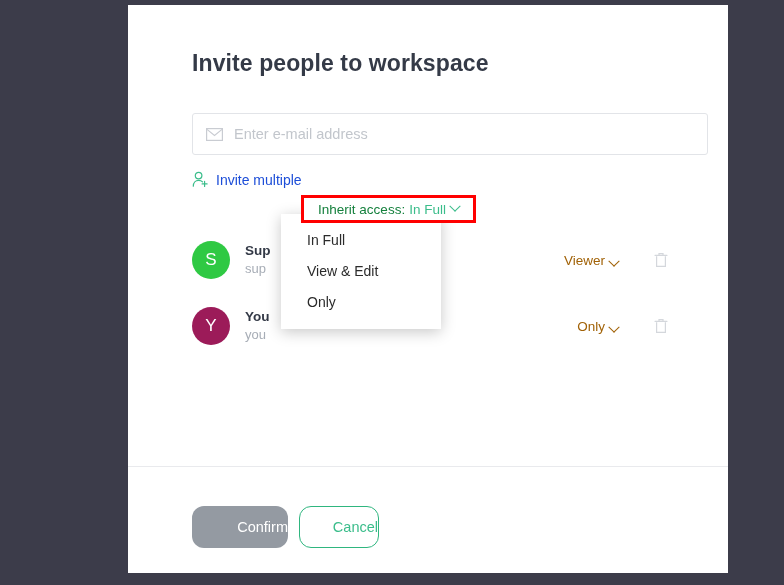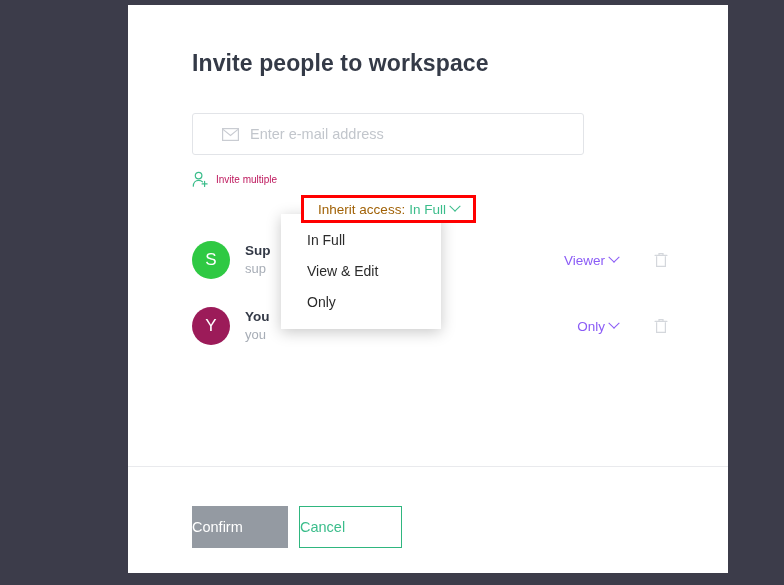--- a/index.html
+++ b/index.html
@@ -40,29 +40,28 @@
     color: #353murky;
     color: #343a47;
     letter-spacing: 0.1px;
   }
 
   
   .email-field {
     position: absolute;
     left: 64px;
     top: 108px;
-    width: 392px;
+    width: 516px;
     height: 42px;
     border: 1px solid #e2e4e8;
     border-radius: 3px;
     box-sizing: border-box;
     display: flex;
     align-items: center;
     background: #fff;
-    padding-left: 16px;
   }
   .envelope-icon {
     margin-left: 13px;
     margin-right: 11px;
     width: 17px;
     height: 13px;
     flex: none;
     display: block;
   }
   .email-input {
@@ -92,42 +91,42 @@
     cursor: pointer;
     user-select: none;
   }
   .person-plus-icon {
     width: 17px;
     height: 17px;
     margin-right: 7px;
     display: block;
   }
   .invite-multiple-label {
-    font-size: 10px;
-    color: #be185d;
+    font-size: 14px;
+    color: #1d4ed8;
   }
 
   
   .inherit-wrap {
     position: absolute;
     left: 173px;
     top: 190px;
     width: 175px;
     height: 28px;
     border: 3px solid #ff0000;
     box-sizing: border-box;
     background: #ffffff;
     display: flex;
     align-items: center;
     justify-content: center;
     z-index: 6;
   }
   .inherit-label {
     font-size: 13.5px;
-    color: #a16207;
+    color: #15803d;
   }
   .inherit-value {
     font-size: 13.5px;
     color: #3bbd8b;
     margin-left: 4px;
   }
   .chev {
     display: inline-block;
     width: 7px;
     height: 7px;
@@ -180,25 +179,25 @@
   .member-right {
     position: absolute;
     right: 0;
     top: 0;
     height: 66px;
     display: flex;
     align-items: center;
   }
   .role-select {
     font-size: 13.5px;
-    color: #8b5cf6;
+    color: #a16207;
     cursor: pointer;
     user-select: none;
     display: flex;
-    align-items: center;
+    align-items: flex-end;
   }
   .trash-icon {
     width: 14px;
     height: 16px;
     margin-left: 36px;
     display: block;
     cursor: pointer;
   }
 
   
@@ -237,36 +236,36 @@
   .footer-buttons {
     position: absolute;
     left: 64px;
     top: 39px;
     display: flex;
     align-items: center;
   }
   .btn {
     font-family: "Liberation Sans", sans-serif;
     font-size: 14.5px;
-    border-radius: 0;
+    border-radius: 12px;
     box-sizing: border-box;
     cursor: pointer;
     height: 42px;
     display: flex;
     align-items: center;
-    justify-content: flex-start;
+    justify-content: flex-end;
   }
   .btn-confirm {
     width: 96px;
     background: #949aa2;
     color: #ffffff;
     border: none;
   }
   .btn-cancel {
-    width: 103px;
+    width: 80px;
     margin-left: 11px;
     background: #ffffff;
     color: #3bbd8b;
     border: 1.5px solid #2fb67f;
   }
 </style>
 </head>
 <body>
 
 <div class="modal">

